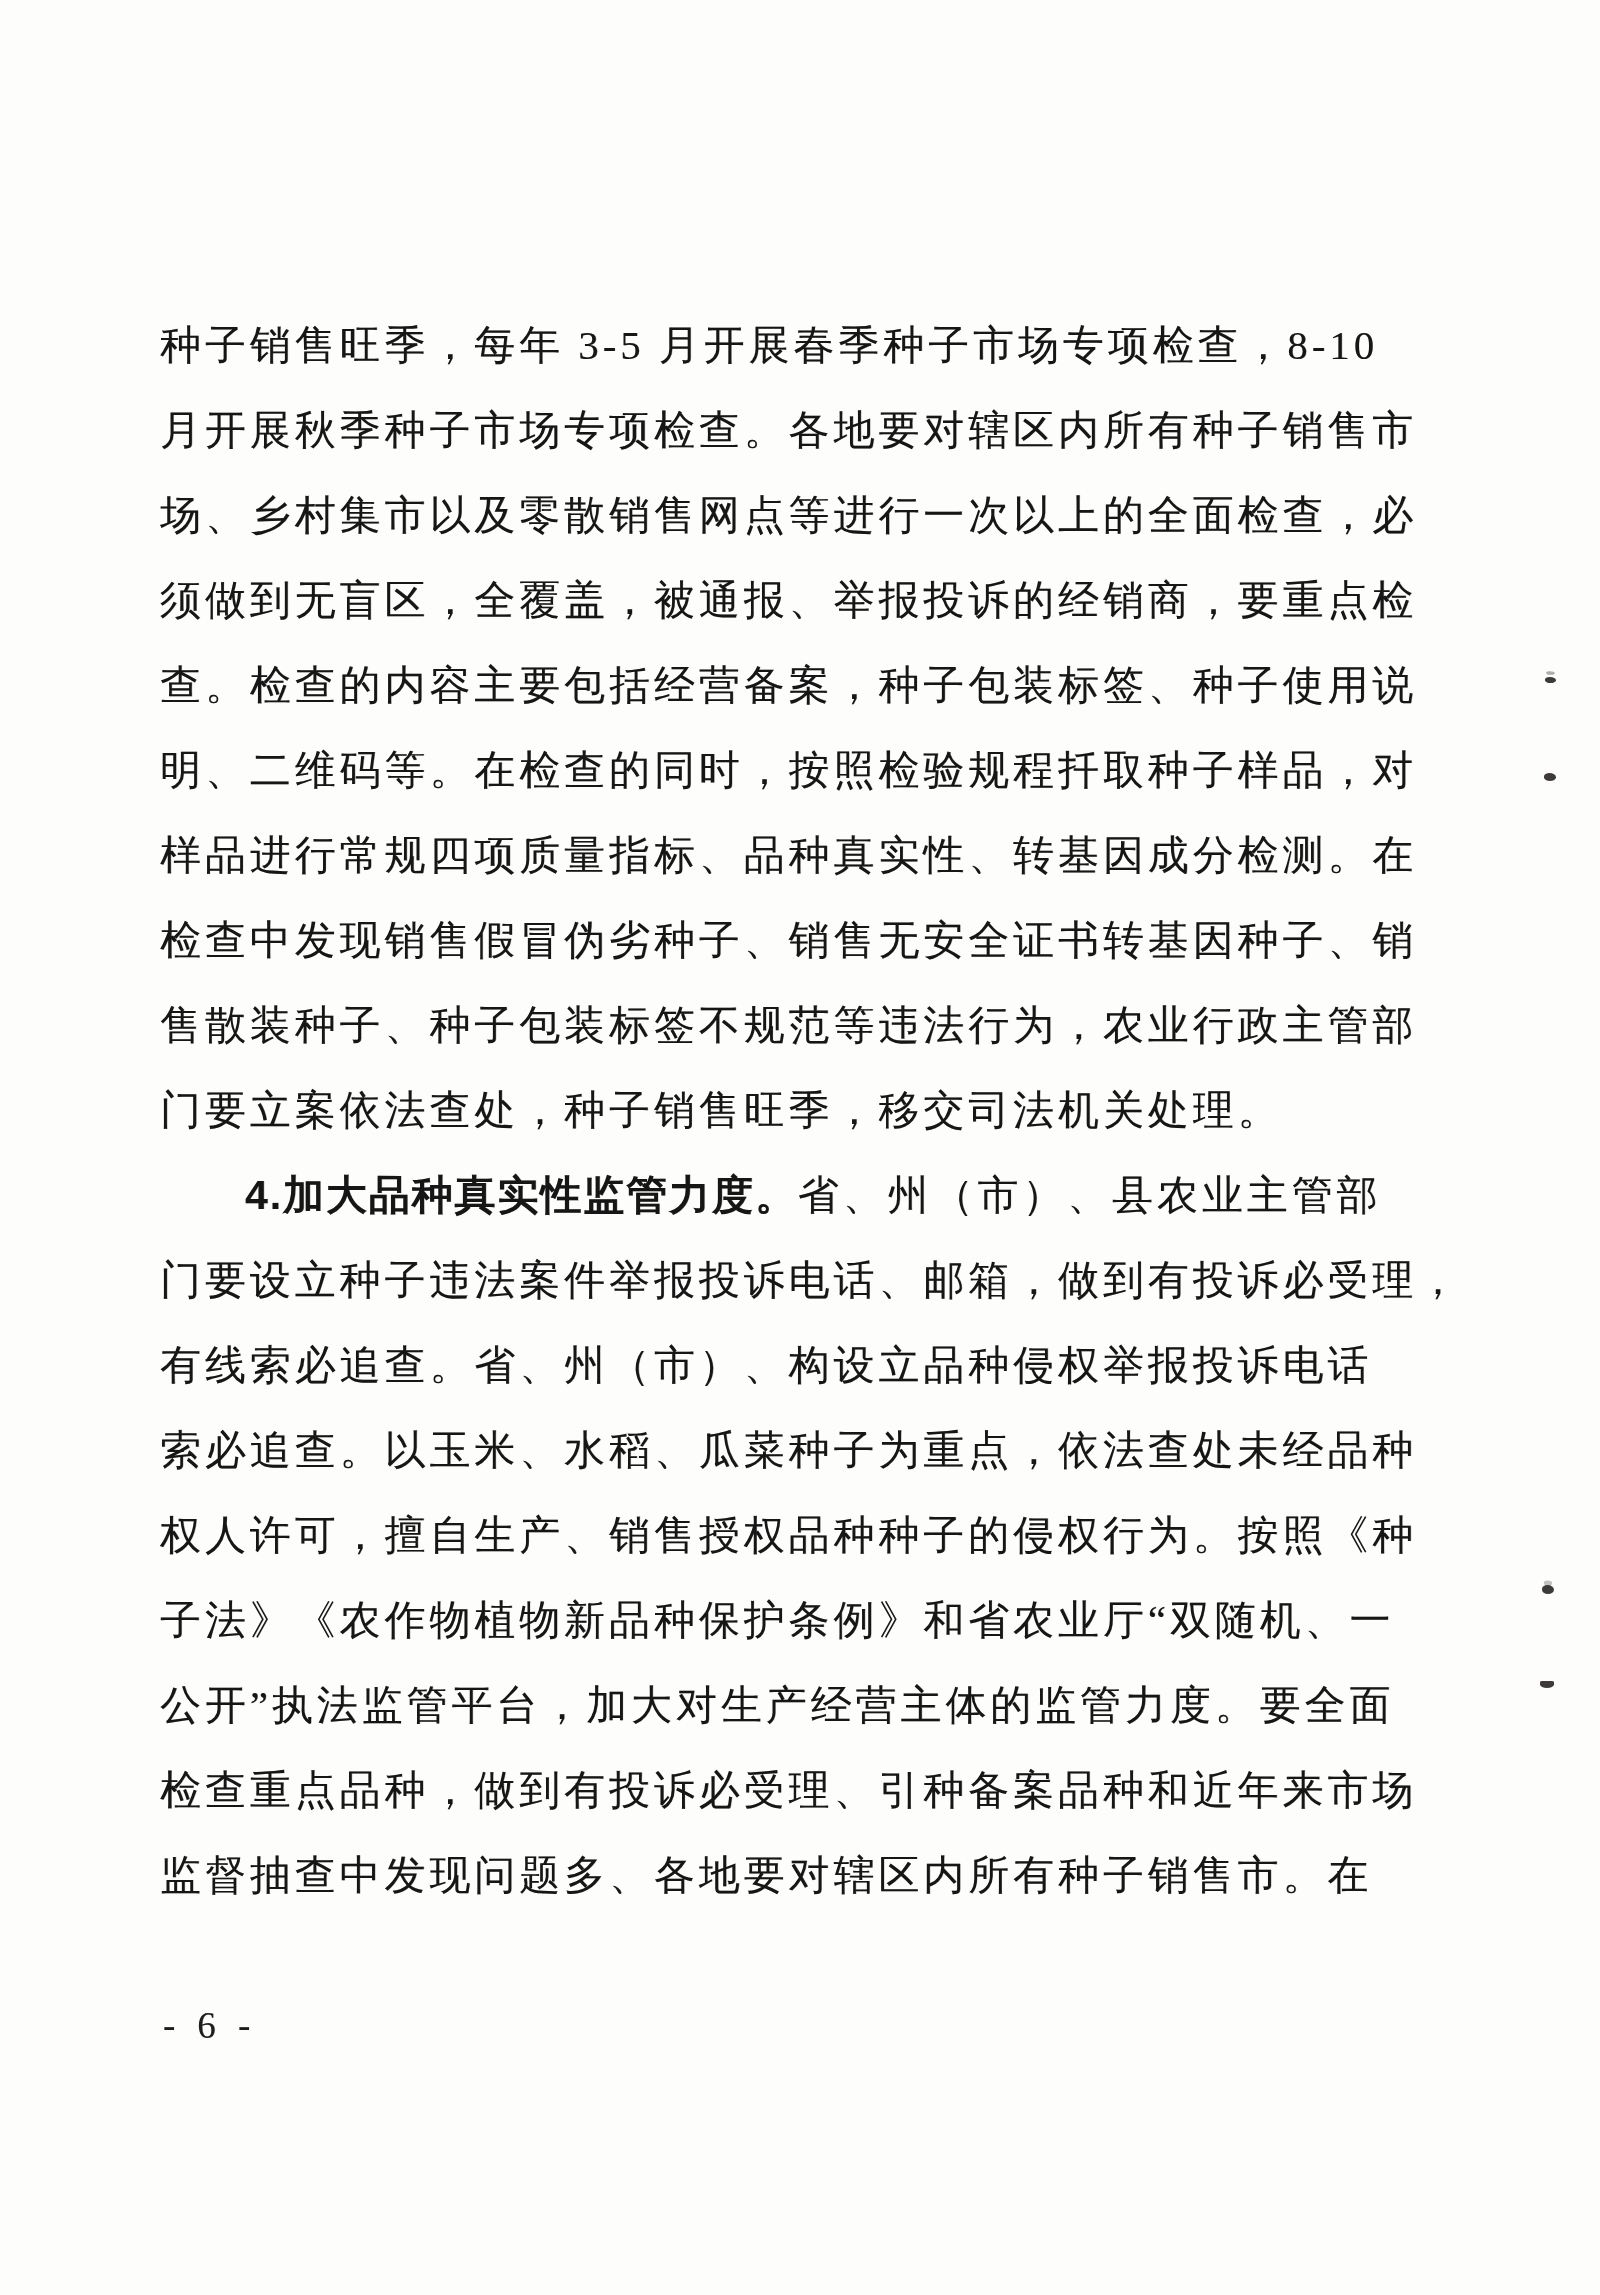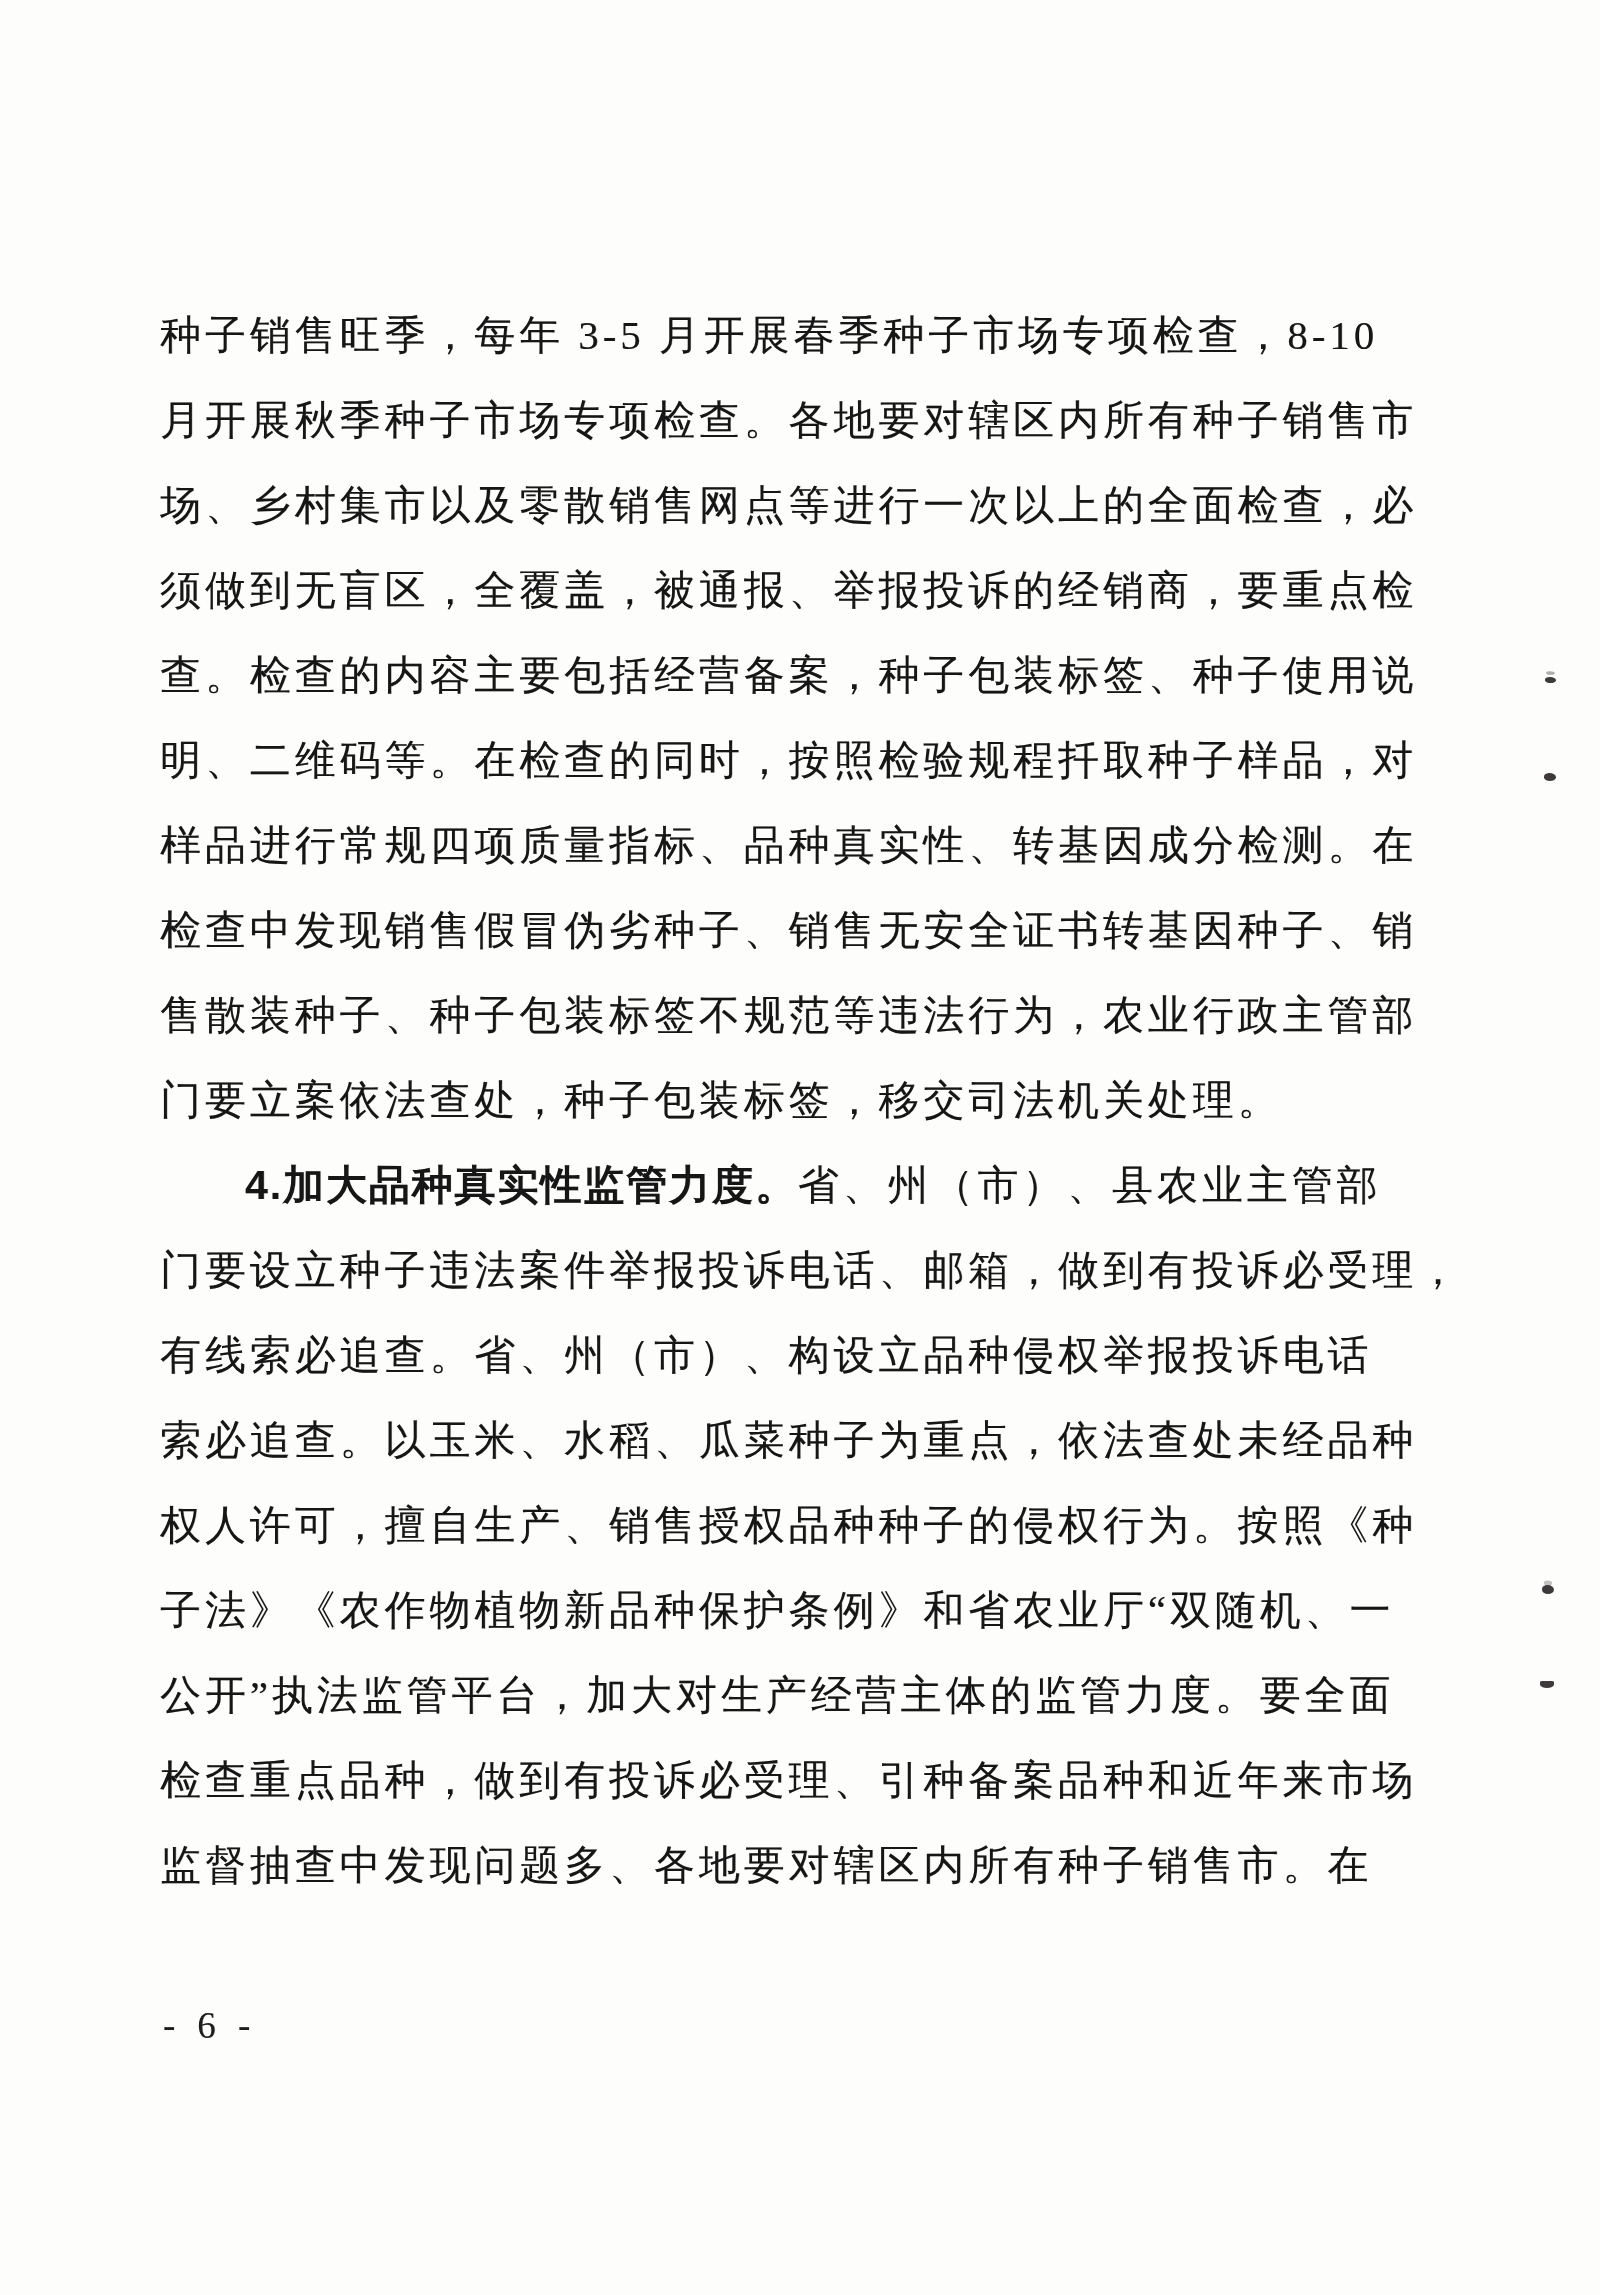--- a/index.html
+++ b/index.html
@@ -12,21 +12,21 @@
     position: relative;
     width: 1600px;
     height: 2295px;
     background: #fdfdfc;
     overflow: hidden;
     font-family: "Liberation Serif", "DejaVu Serif", serif;
   }
   .textblock {
     position: absolute;
     left: 160px;
-    top: 293px;
+    top: 303px;
     width: 1248px;
   }
   .line {
     height: 85px;
     line-height: 85px;
     font-size: 41px;
     letter-spacing: 3.9px;
     white-space: nowrap;
     color: #161616;
     text-shadow: 0.4px 0.4px 0.4px rgba(20,20,20,0.35);
@@ -70,21 +70,21 @@
   <div class="textblock">
     <div class="line"><span class="seg">种子销售旺季，每年 3-5 月开展春季种子市场专项检查，8-10</span></div>
     <div class="line"><span class="seg">月开展秋季种子市场专项检查。各地要对辖区内所有种子销售市</span></div>
     <div class="line"><span class="seg">场、乡村集市以及零散销售网点等进行一次以上的全面检查，必</span></div>
     <div class="line"><span class="seg">须做到无盲区，全覆盖，被通报、举报投诉的经销商，要重点检</span></div>
     <div class="line"><span class="seg">查。检查的内容主要包括经营备案，种子包装标签、种子使用说</span></div>
     <div class="line"><span class="seg">明、二维码等。在检查的同时，按照检验规程扦取种子样品，对</span></div>
     <div class="line"><span class="seg">样品进行常规四项质量指标、品种真实性、转基因成分检测。在</span></div>
     <div class="line"><span class="seg">检查中发现销售假冒伪劣种子、销售无安全证书转基因种子、销</span></div>
     <div class="line"><span class="seg">售散装种子、种子包装标签不规范等违法行为，农业行政主管部</span></div>
-    <div class="line"><span class="seg">门要立案依法查处，种子包装标签，移交司法机关处理。</span></div>
+    <div class="line"><span class="seg">门要立案依法查处，种子销售旺季，移交司法机关处理。</span></div>
     <div class="line indented"><span class="seg-bold">4.加大品种真实性监管力度。</span><span class="seg">省、州（市）、县农业主管部</span></div>
     <div class="line"><span class="seg">门要设立种子违法案件举报投诉电话、邮箱，做到有投诉必受理，</span></div>
     <div class="line"><span class="seg">有线索必追查。省、州（市）、构设立品种侵权举报投诉电话</span></div>
     <div class="line"><span class="seg">索必追查。以玉米、水稻、瓜菜种子为重点，依法查处未经品种</span></div>
     <div class="line"><span class="seg">权人许可，擅自生产、销售授权品种种子的侵权行为。按照《种</span></div>
     <div class="line"><span class="seg">子法》《农作物植物新品种保护条例》和省农业厅“双随机、一</span></div>
     <div class="line"><span class="seg">公开”执法监管平台，加大对生产经营主体的监管力度。要全面</span></div>
     <div class="line"><span class="seg">检查重点品种，做到有投诉必受理、引种备案品种和近年来市场</span></div>
     <div class="line"><span class="seg">监督抽查中发现问题多、各地要对辖区内所有种子销售市。在</span></div>
   </div>

